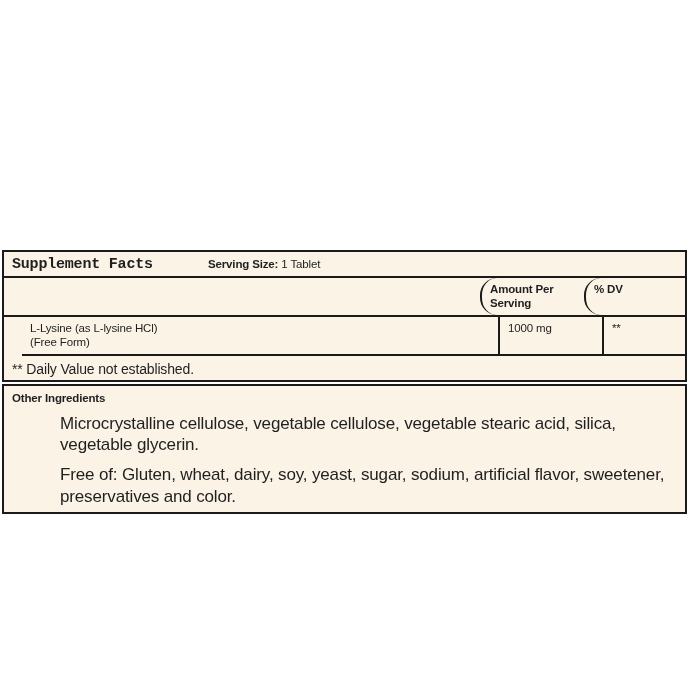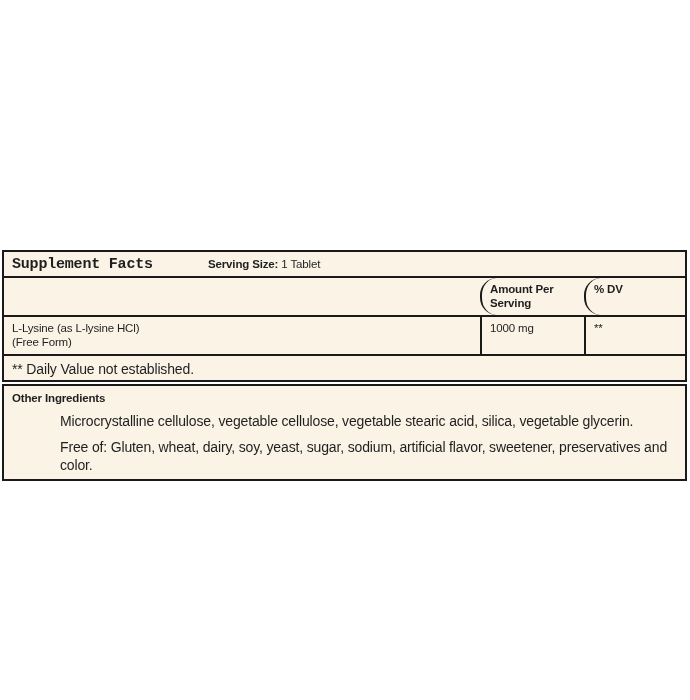--- a/index.html
+++ b/index.html
@@ -56,42 +56,42 @@
   .cell {
     padding: 4px 8px;
     font-size: 11.5px;
     letter-spacing: -0.15px;
     line-height: 1.25;
   }
   .c2, .c3 { border-left: 2px solid var(--panel-border, #1a1a1a); }
   .header-row { border-bottom: 2px solid var(--panel-border, #1a1a1a); }
   .header-row .cell { min-height: 37px; font-weight: bold; border-radius: 17px; }
   .header-row .c2 { max-width: 104px; }
-  .data-row { border-bottom: 2px solid var(--panel-border, #1a1a1a); }
+  .data-row { border-bottom: 2px solid var(--panel-border, #1a1a1a); margin-left: 18px; }
   .data-row .cell { min-height: 35px; }
   .footnote-row {
     min-height: 22px;
     padding: 5px 8px 3px 8px;
     font-size: 14px;
     letter-spacing: -0.15px;
   }
   .other-box {
     margin-top: 2px;
     background: var(--panel-bg, #faf3e6);
     border: 2px solid var(--panel-border, #1a1a1a);
     padding: 6px 8px 5px 8px;
   }
   .oi-heading {
     font-size: 11.5px;
     font-weight: bold;
     letter-spacing: -0.15px;
   }
   .oi-text {
     margin-top: 9px;
-    font-size: 14px;
+    font-size: 17px;
     letter-spacing: -0.15px;
     line-height: 1.25;
     padding-left: 48px;
   }
 </style>
 </head>
 <body>
 
 <div class="page">
   <div class="label-wrap">

